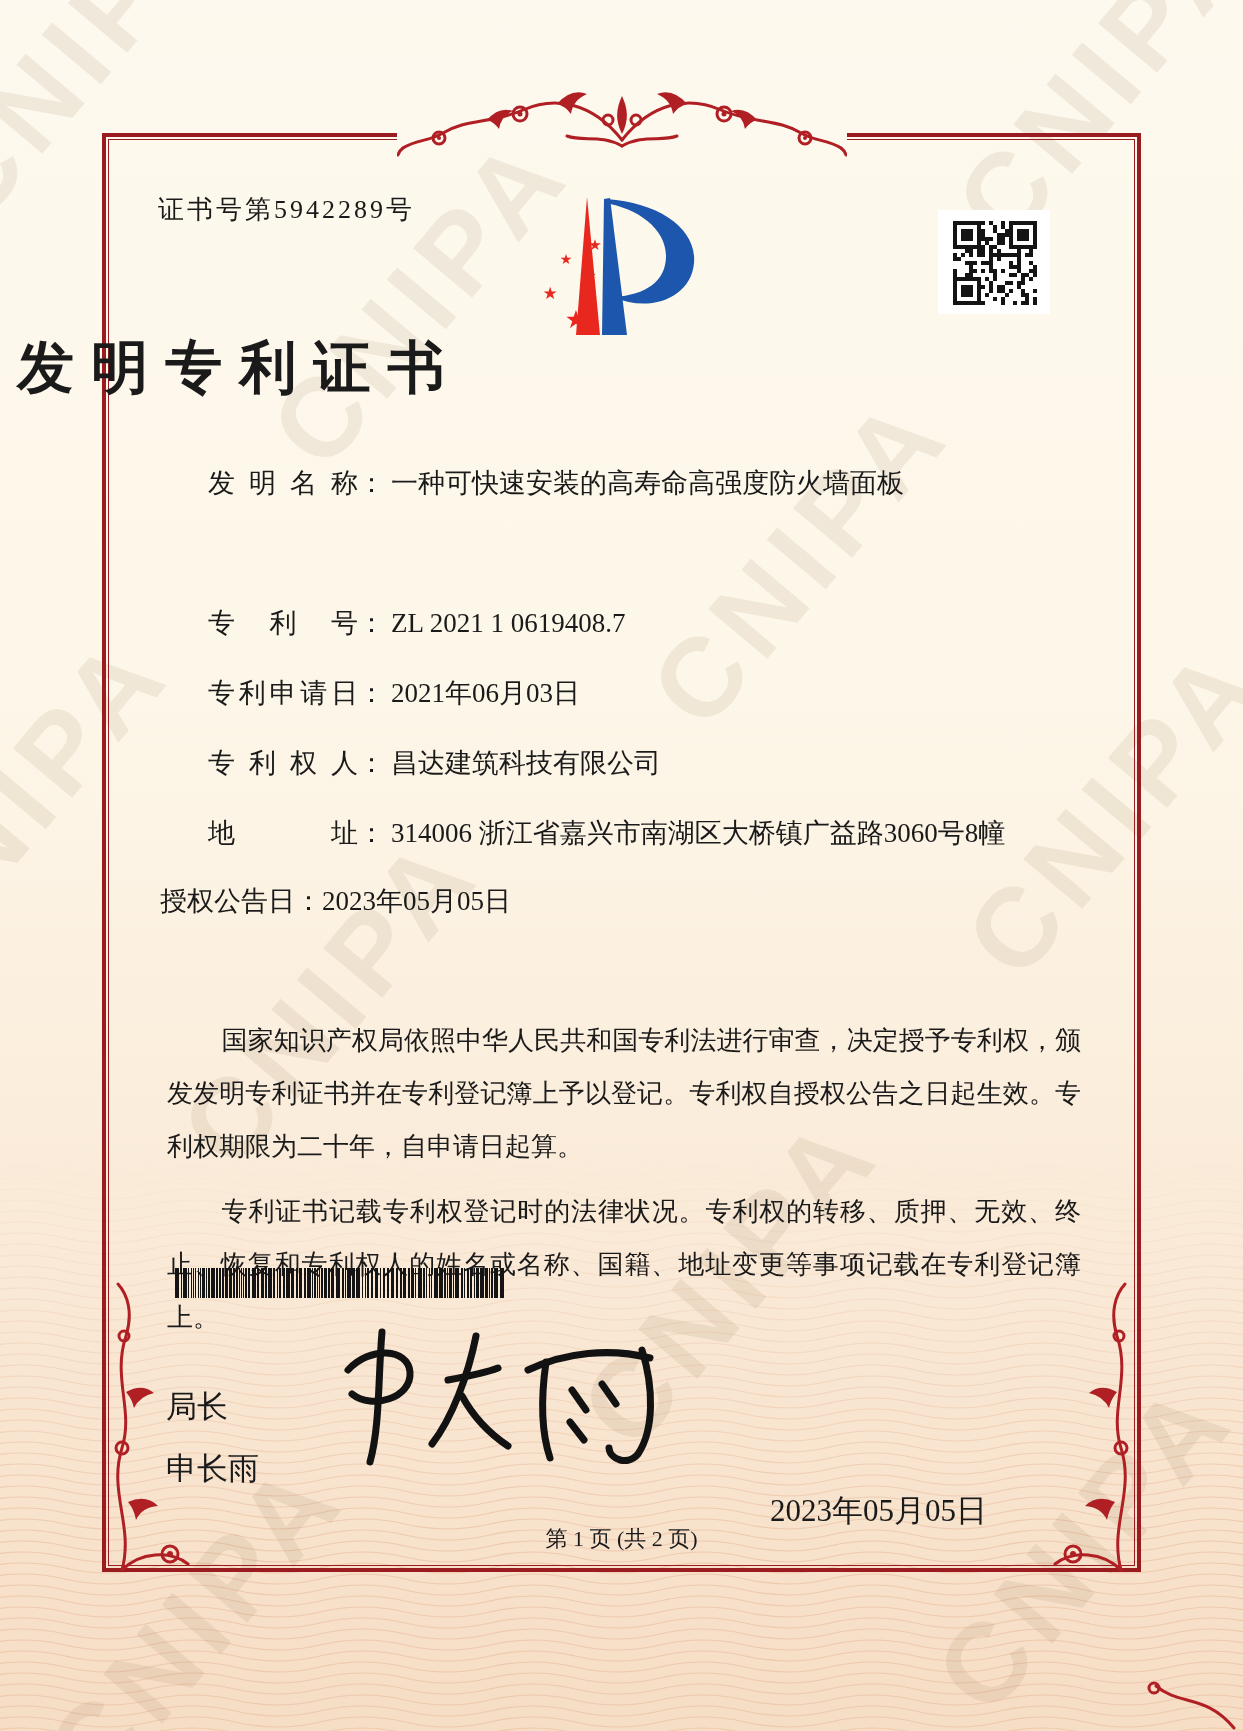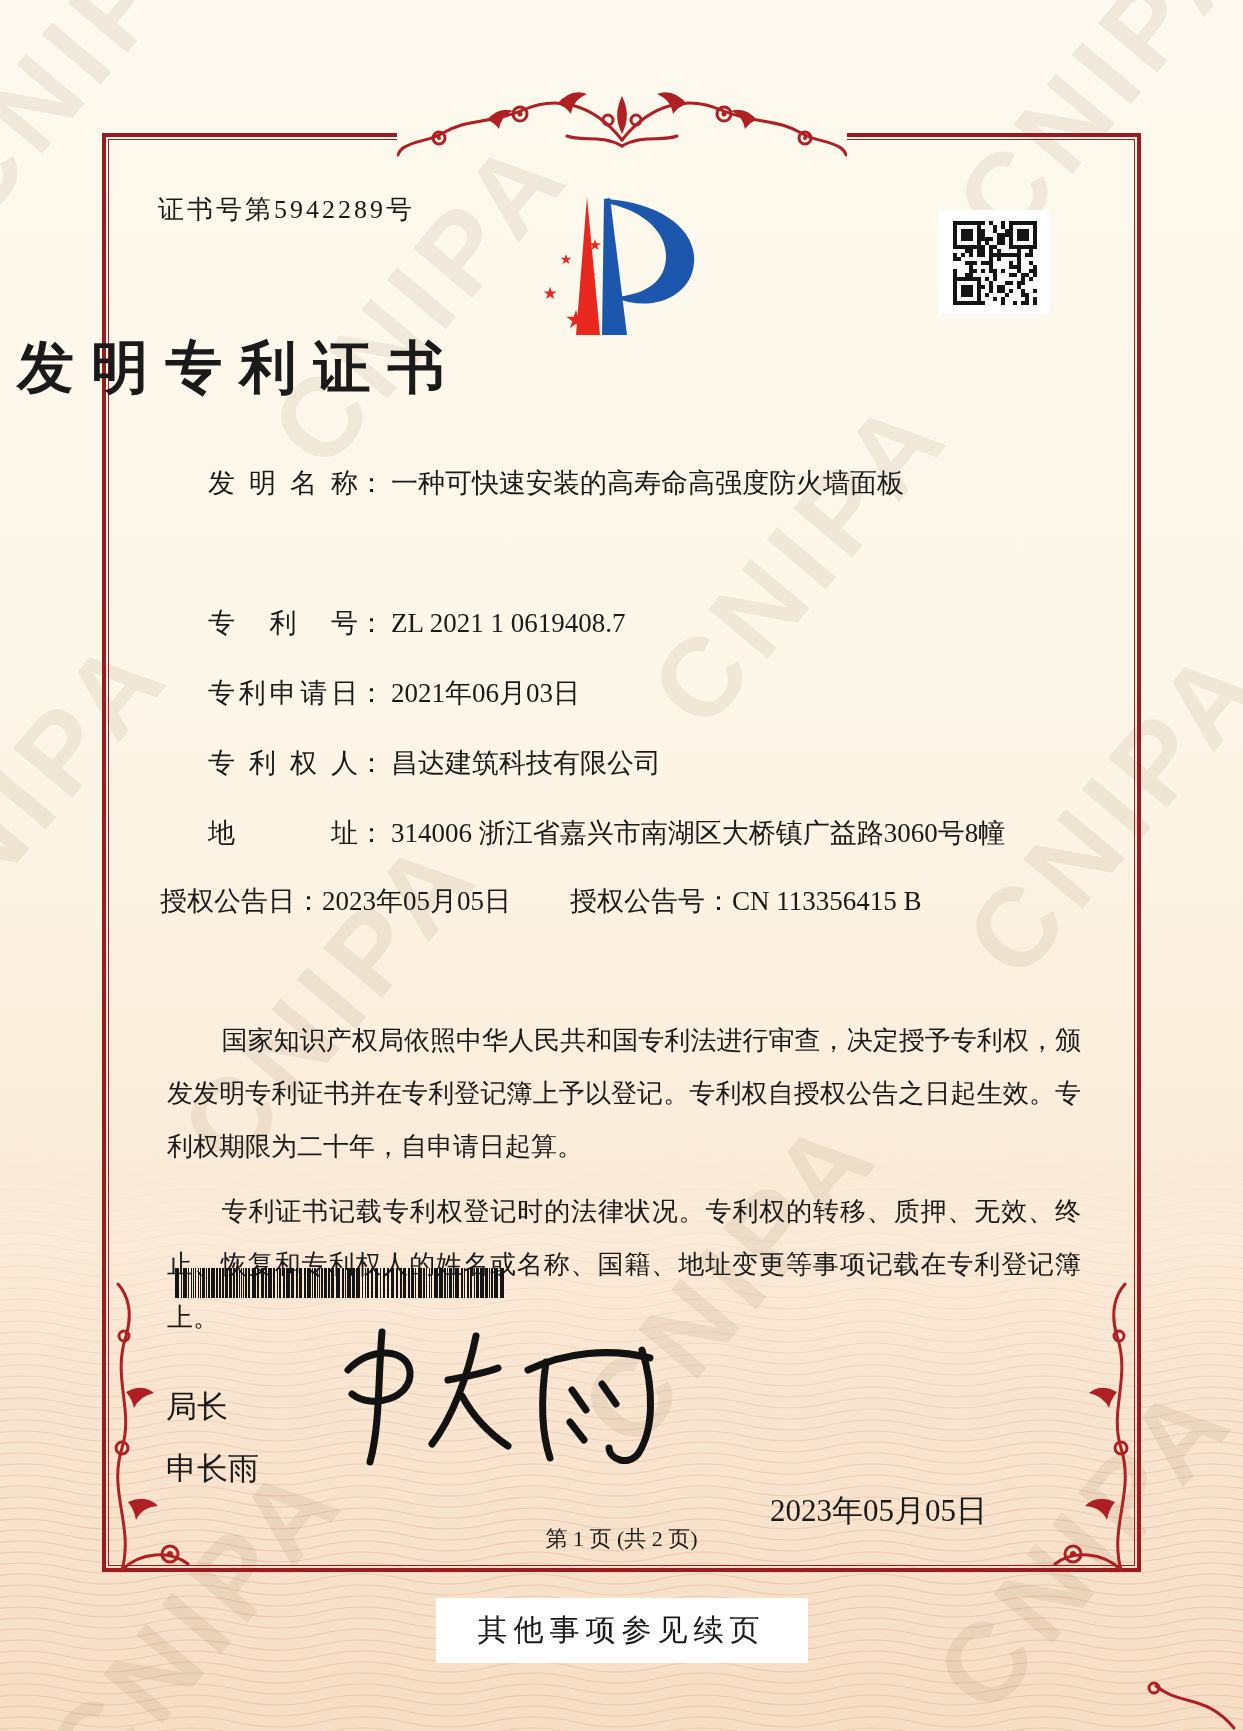--- a/index.html
+++ b/index.html
@@ -342,23 +342,20 @@
     <span class="flabel">专利权人</span><span class="fcolon">：</span><span class="fvalue">昌达建筑科技有限公司</span>
   </div>
   <div class="frow" style="top:815px">
     <span class="flabel">地址</span><span class="fcolon">：</span><span class="fvalue">314006 浙江省嘉兴市南湖区大桥镇广益路3060号8幢</span>
   </div>
 
   <div class="frow" style="top:883px;height:40px">
     <span class="gg" style="left:0">
       <span>授权公告日</span><span>：</span><span>2023年05月05日</span>
     </span>
-    <span class="gg" style="left:410px">
-      <span>授权公告号</span><span>：</span><span>CN 113356415 B</span>
-    </span>
   </div>
 
   <div class="body-text">
     <p>国家知识产权局依照中华人民共和国专利法进行审查，决定授予专利权，颁发发明专利证书并在专利登记簿上予以登记。专利权自授权公告之日起生效。专利权期限为二十年，自申请日起算。</p>
     <p>专利证书记载专利权登记时的法律状况。专利权的转移、质押、无效、终止、恢复和专利权人的姓名或名称、国籍、地址变更等事项记载在专利登记簿上。</p>
   </div>
 
   <svg class="barcode" width="330" height="30" viewBox="0 0 330 30">
       <rect class="qrm" x="0" y="0" width="4" height="30"></rect>
       <rect class="qrm" x="6" y="0" width="1" height="30"></rect>
@@ -467,15 +464,14 @@
     <path class="sig" d="M208,52 C246,34 290,30 330,40"></path>
     <path class="sig" d="M226,44 C220,86 222,116 230,140"></path>
     <path class="sig" d="M322,32 C334,70 334,112 318,136 C308,148 290,142 289,130"></path>
     <path class="sig" d="M252,72 l14,20"></path>
     <path class="sig" d="M282,66 l14,20"></path>
     <path class="sig" d="M250,104 l14,18"></path>
   </svg>
 
   <div class="issue-date">2023年05月05日</div>
   <div class="page-info">第 1 页 (共 2 页)</div>
-  <div class="footer-note">其他事项参见续页</div>
 
 </div>
 
 </body></html>

